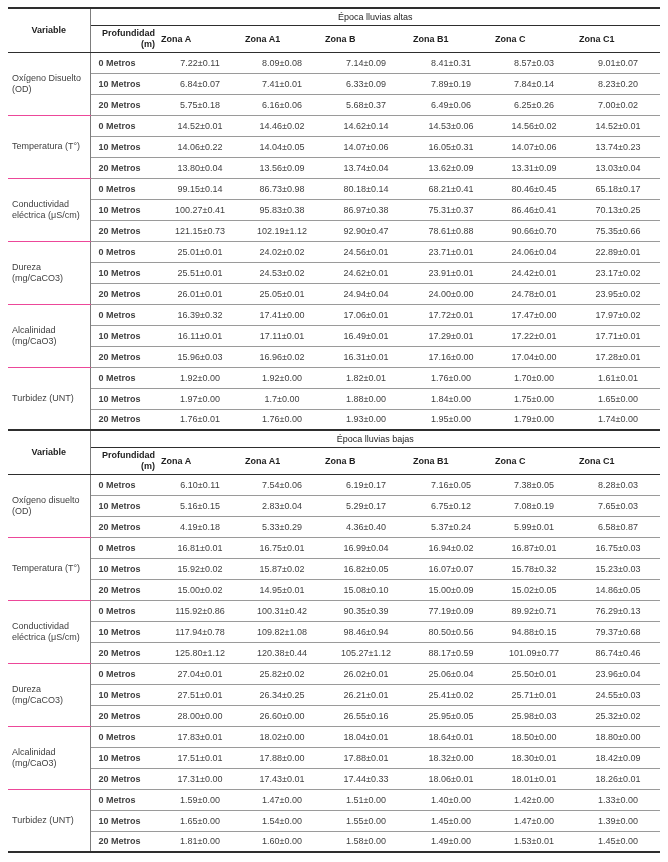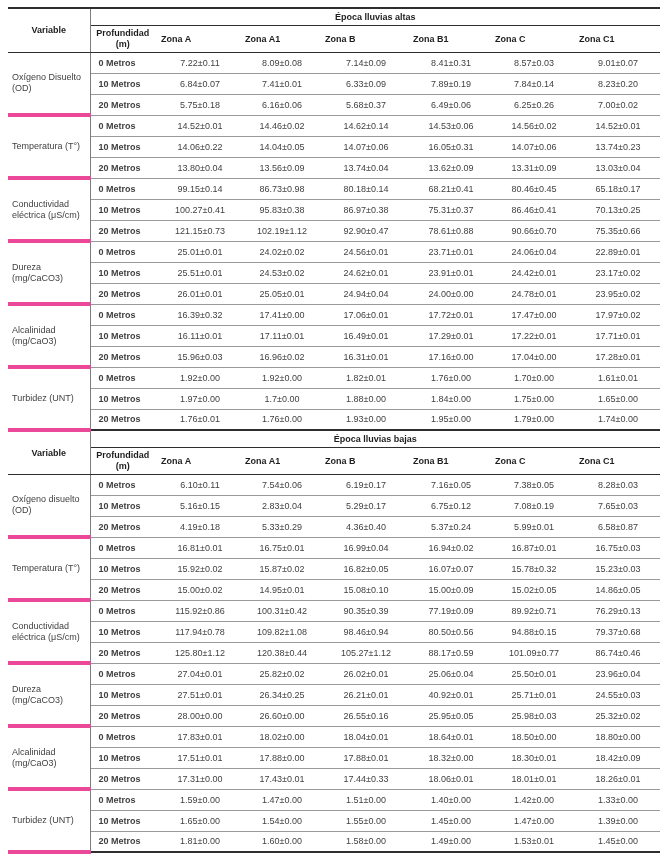--- a/index.html
+++ b/index.html
@@ -29,41 +29,41 @@
   tr.row-epoca th { border-top: 2px solid #2e2e2e; }
   th.th-variable {
     border-right: 1px solid #7d7d7d;
     border-bottom: 1.5px solid #2e2e2e;
     font-weight: bold;
     text-align: center;
     color: #1e1e1e;
   }
   th.th-epoca {
     border-bottom: 1px solid #2e2e2e;
-    font-weight: bold;
+    font-weight: normal;
     text-align: center;
     color: #1e1e1e;
     height: 17px;
   }
   th.th-depth, th.th-zone {
     border-bottom: 1.5px solid #2e2e2e;
     font-weight: bold;
     color: #1e1e1e;
     height: 27px;
   }
   th.th-depth {
-    text-align: center;
+    text-align: right;
     padding-left: 0;
     white-space: pre-line;
     line-height: 1.15;
   }
   th.th-zone { text-align: left; }
   td.var {
     border-right: 1px solid #7d7d7d;
-    border-bottom: 4px solid #ec4899;
+    border-bottom: 1px solid #ec4899;
     text-align: left;
     padding-left: 4px;
     line-height: 1.2;
   }
   td.depth {
     text-align: left;
     padding-left: 8px;
     border-bottom: 1px solid #9a9a9a;
     height: 21px;
     white-space: nowrap;
@@ -379,21 +379,21 @@
           <td class="val">26.02±0.01</td>
           <td class="val">25.06±0.04</td>
           <td class="val">25.50±0.01</td>
           <td class="val">23.96±0.04</td>
         </tr>
         <tr>
           <td class="depth">10 Metros</td>
           <td class="val">27.51±0.01</td>
           <td class="val">26.34±0.25</td>
           <td class="val">26.21±0.01</td>
-          <td class="val">40.92±0.01</td>
+          <td class="val">25.41±0.02</td>
           <td class="val">25.71±0.01</td>
           <td class="val">24.55±0.03</td>
         </tr>
         <tr>
           <td class="depth">20 Metros</td>
           <td class="val">28.00±0.00</td>
           <td class="val">26.60±0.00</td>
           <td class="val">26.55±0.16</td>
           <td class="val">25.95±0.05</td>
           <td class="val">25.98±0.03</td>

